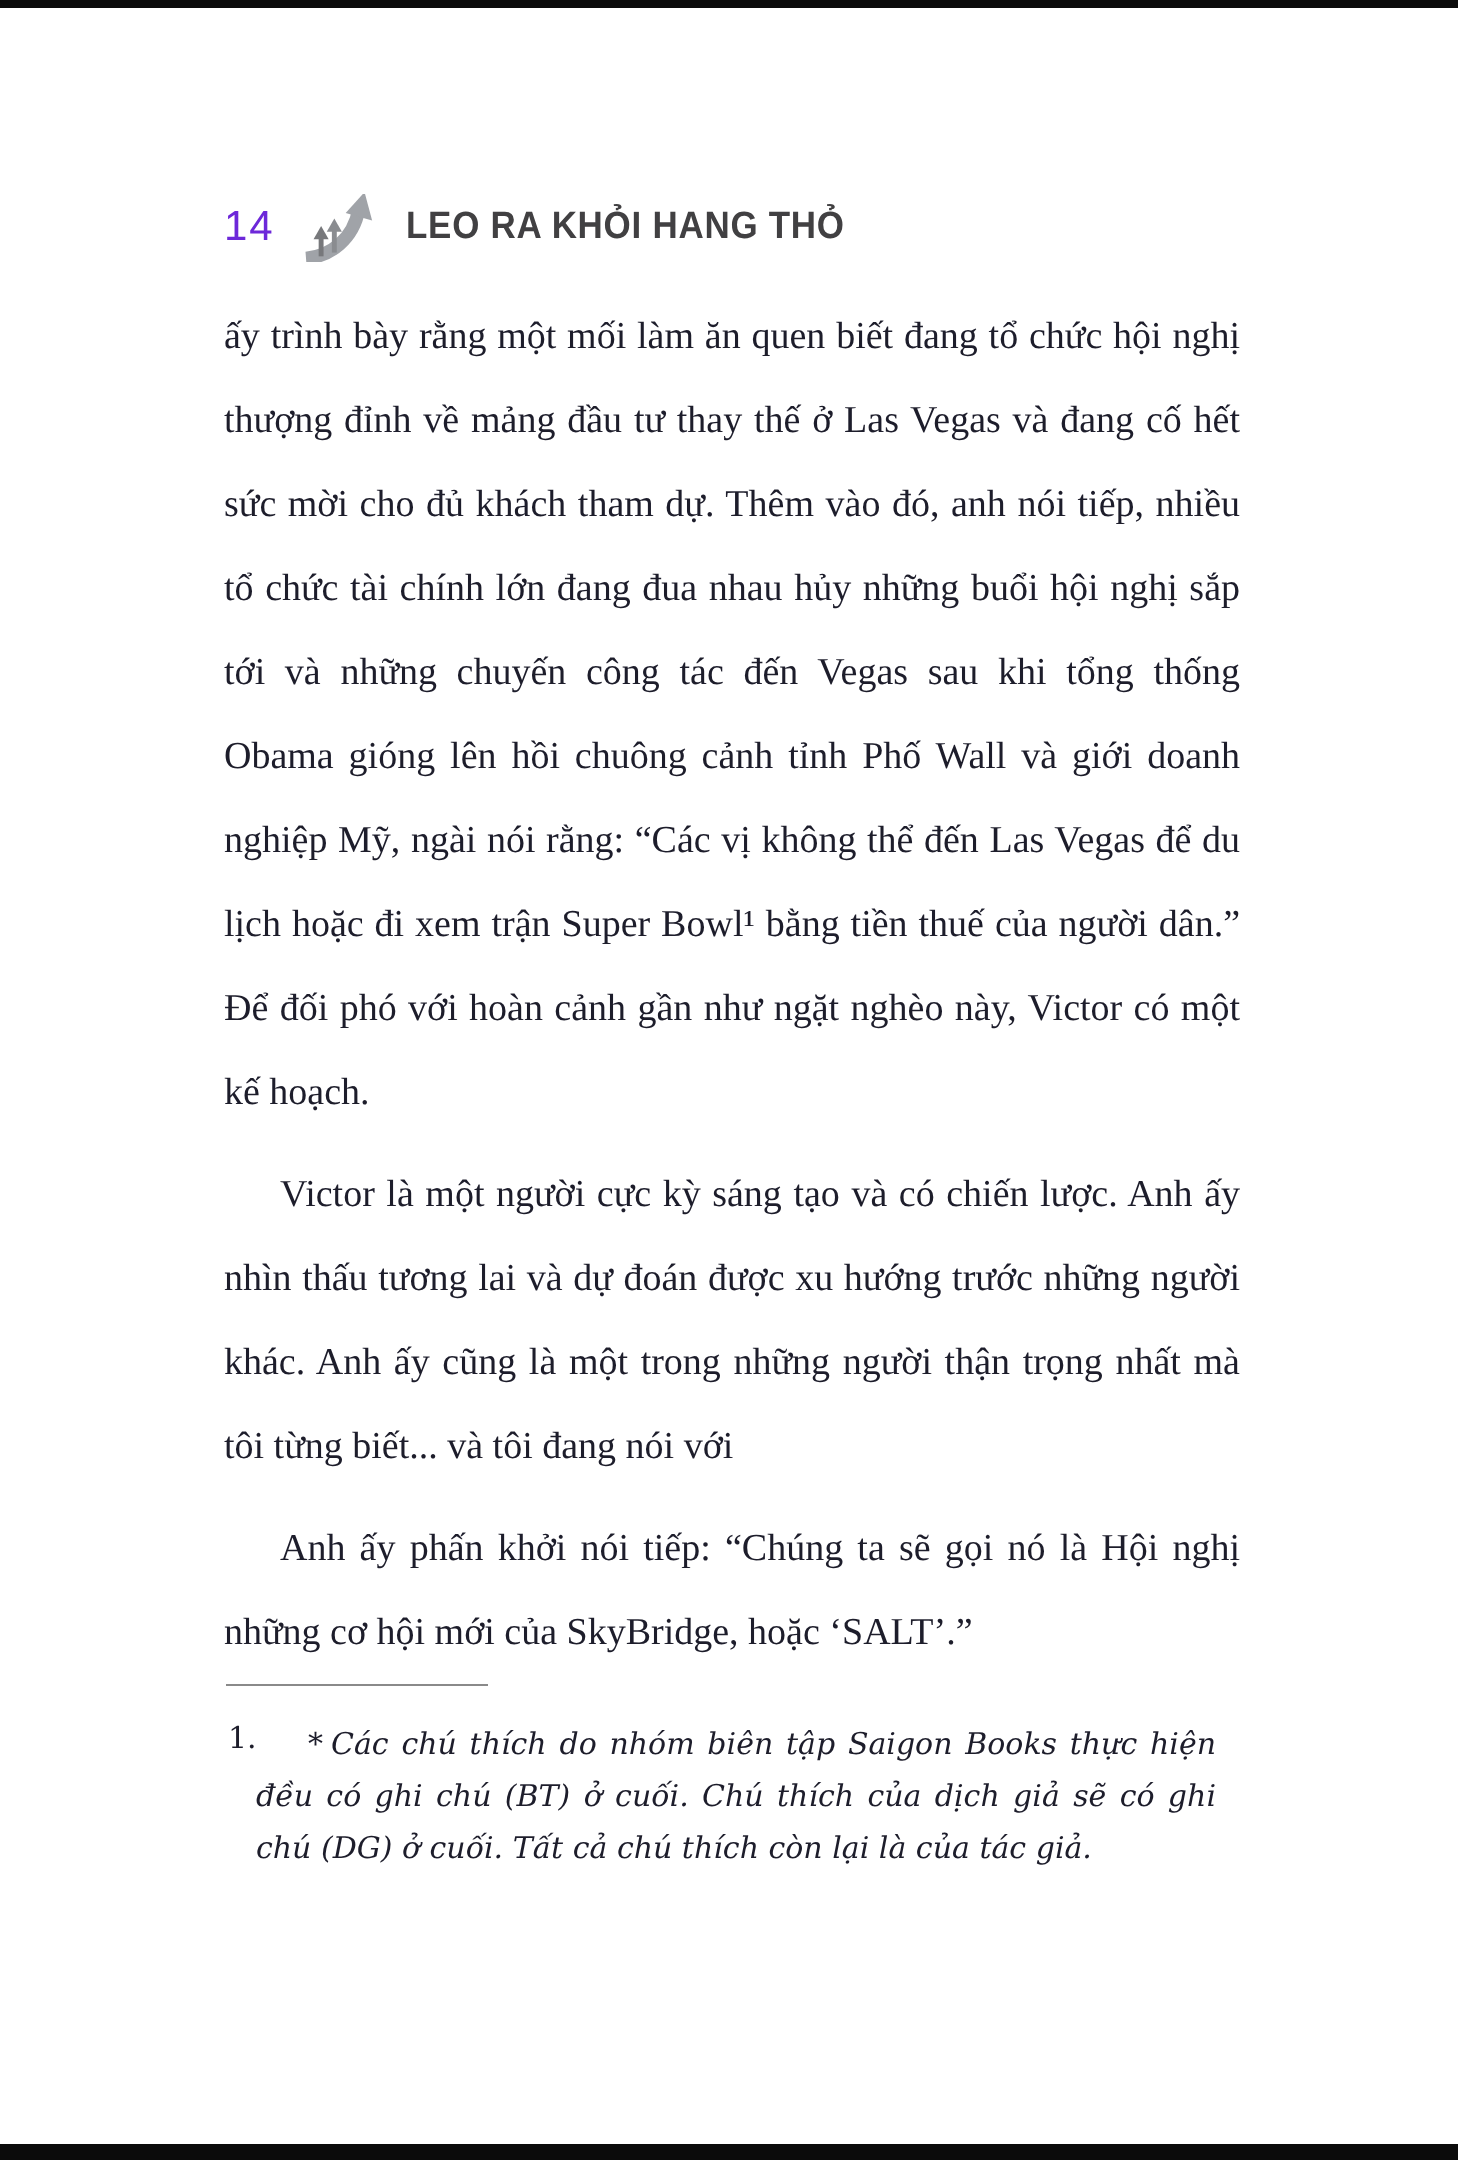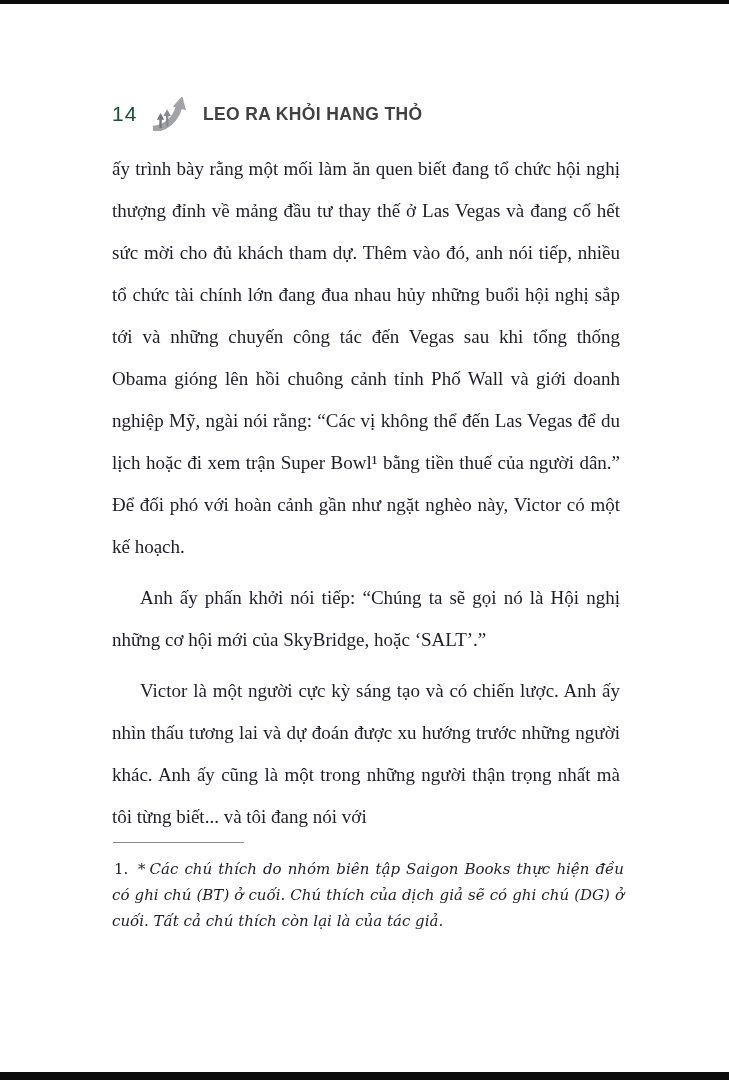--- a/index.html
+++ b/index.html
@@ -11,38 +11,38 @@
   }
   .edge-bar{position:absolute;left:0;right:0;background:#0b0b0b;}
   .edge-bar.top{top:0;height:4px;}
   .edge-bar.bottom{bottom:0;height:8px;}
 
   .header{
     position:absolute;top:97px;left:112px;width:508px;
     display:flex;align-items:center;
     font-family:"Liberation Sans","DejaVu Sans",sans-serif;
   }
-  .page-number{font-size:21px;color:#14532d;letter-spacing:1px;}
+  .page-number{font-size:21px;color:#6d28d9;letter-spacing:1px;}
   .header-icon{width:38px;height:34px;margin-left:14px;margin-right:14px;flex:0 0 auto;}
   .chapter-title{
     font-size:19px;font-weight:700;color:#414042;letter-spacing:.4px;
     transform:scaleX(.92);transform-origin:left center;white-space:nowrap;
   }
 
   .body-text{position:absolute;top:148px;left:112px;width:508px;}
   .body-text p{
     margin:0 0 9px 0;font-size:19px;line-height:42px;text-align:justify;font-family:Liberation Serif, serif;
   }
   .body-text p.indent{text-indent:28px;}
 
   .footnotes{position:absolute;top:842px;left:112px;width:512px;}
   .fn-rule{width:131px;height:1px;background:#8a8a8a;margin:0 0 13px 1px;}
   .fn-item{position:relative;padding-left:28px;font-size:15px;line-height:26px;text-align:justify;margin:0 0 2px 0;}
   .fn-marker{position:absolute;left:2px;top:0;}
-  .fn-star{font-size:15px;line-height:26px;text-align:justify;font-style:italic;text-indent:26px;margin:0;}
+  .fn-star{font-size:15px;line-height:26px;text-align:justify;font-style:italic;text-indent:26px;margin:16px;}
   .fn-star .star-marker{font-style:normal;margin-right:4px;}
 </style>
 </head>
 <body>
 
 <div class="page">
 
   <div class="edge-bar top"></div>
 
   <div class="header">
@@ -55,22 +55,22 @@
         <polygon points="6,24 10,17 14,24" fill="#77787b"></polygon>
         <path d="M17 31 L17 18" stroke="#8a8c90" stroke-width="2.6" fill="none"></path>
         <polygon points="13,20 17,13 21,20" fill="#8a8c90"></polygon>
       </svg>
     </span>
     <span class="chapter-title">LEO RA KHỎI HANG THỎ</span>
   </div>
 
   <div class="body-text">
     <p>ấy trình bày rằng một mối làm ăn quen biết đang tổ chức hội nghị thượng đỉnh về mảng đầu tư thay thế ở Las Vegas và đang cố hết sức mời cho đủ khách tham dự. Thêm vào đó, anh nói tiếp, nhiều tổ chức tài chính lớn đang đua nhau hủy những buổi hội nghị sắp tới và những chuyến công tác đến Vegas sau khi tổng thống Obama gióng lên hồi chuông cảnh tỉnh Phố Wall và giới doanh nghiệp Mỹ, ngài nói rằng: “Các vị không thể đến Las Vegas để du lịch hoặc đi xem trận Super Bowl¹ bằng tiền thuế của người dân.” Để đối phó với hoàn cảnh gần như ngặt nghèo này, Victor có một kế hoạch.</p>
+    <p class="indent">Victor là một người cực kỳ sáng tạo và có chiến lược. Anh ấy nhìn thấu tương lai và dự đoán được xu hướng trước những người khác. Anh ấy cũng là một trong những người thận trọng nhất mà tôi từng biết... và tôi đang nói với</p>
     <p class="indent">Anh ấy phấn khởi nói tiếp: “Chúng ta sẽ gọi nó là Hội nghị những cơ hội mới của SkyBridge, hoặc ‘SALT’.”</p>
-    <p class="indent">Victor là một người cực kỳ sáng tạo và có chiến lược. Anh ấy nhìn thấu tương lai và dự đoán được xu hướng trước những người khác. Anh ấy cũng là một trong những người thận trọng nhất mà tôi từng biết... và tôi đang nói với</p>
   </div>
 
   <div class="footnotes">
     <div class="fn-rule"></div>
     <div class="fn-item">
       <span class="fn-marker">1.</span>
     </div>
     <p class="fn-star">
       <span class="star-marker">*</span><span>Các chú thích do nhóm biên tập Saigon Books thực hiện đều có ghi chú (BT) ở cuối. Chú thích của dịch giả sẽ có ghi chú (DG) ở cuối. Tất cả chú thích còn lại là của tác giả.</span>
     </p>

